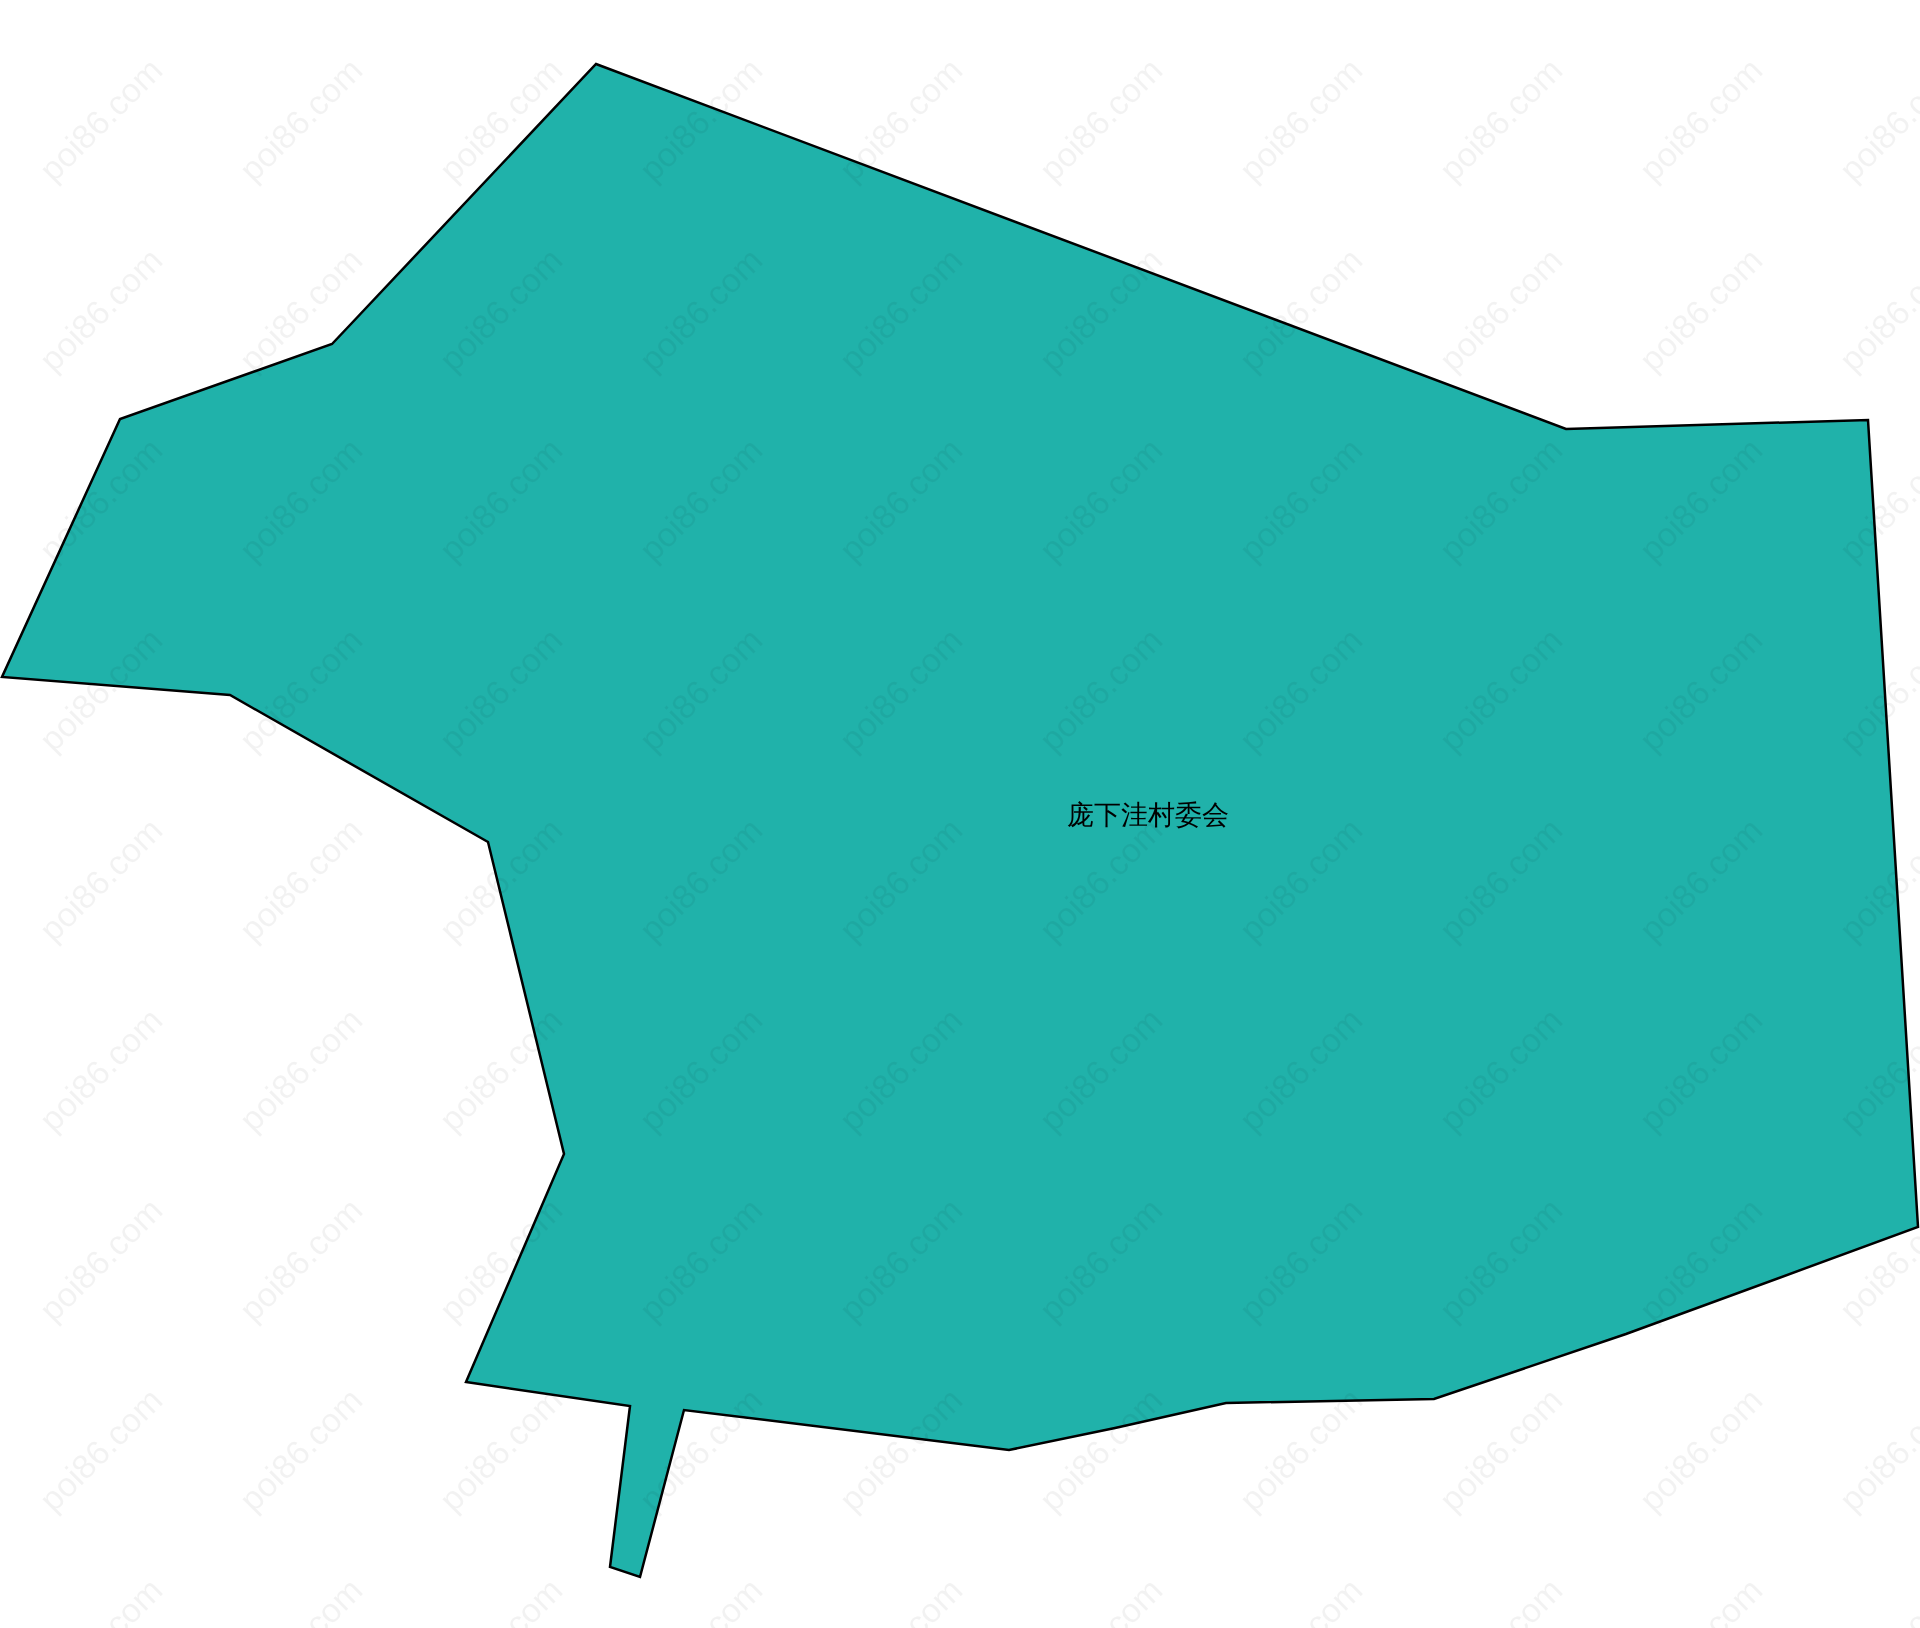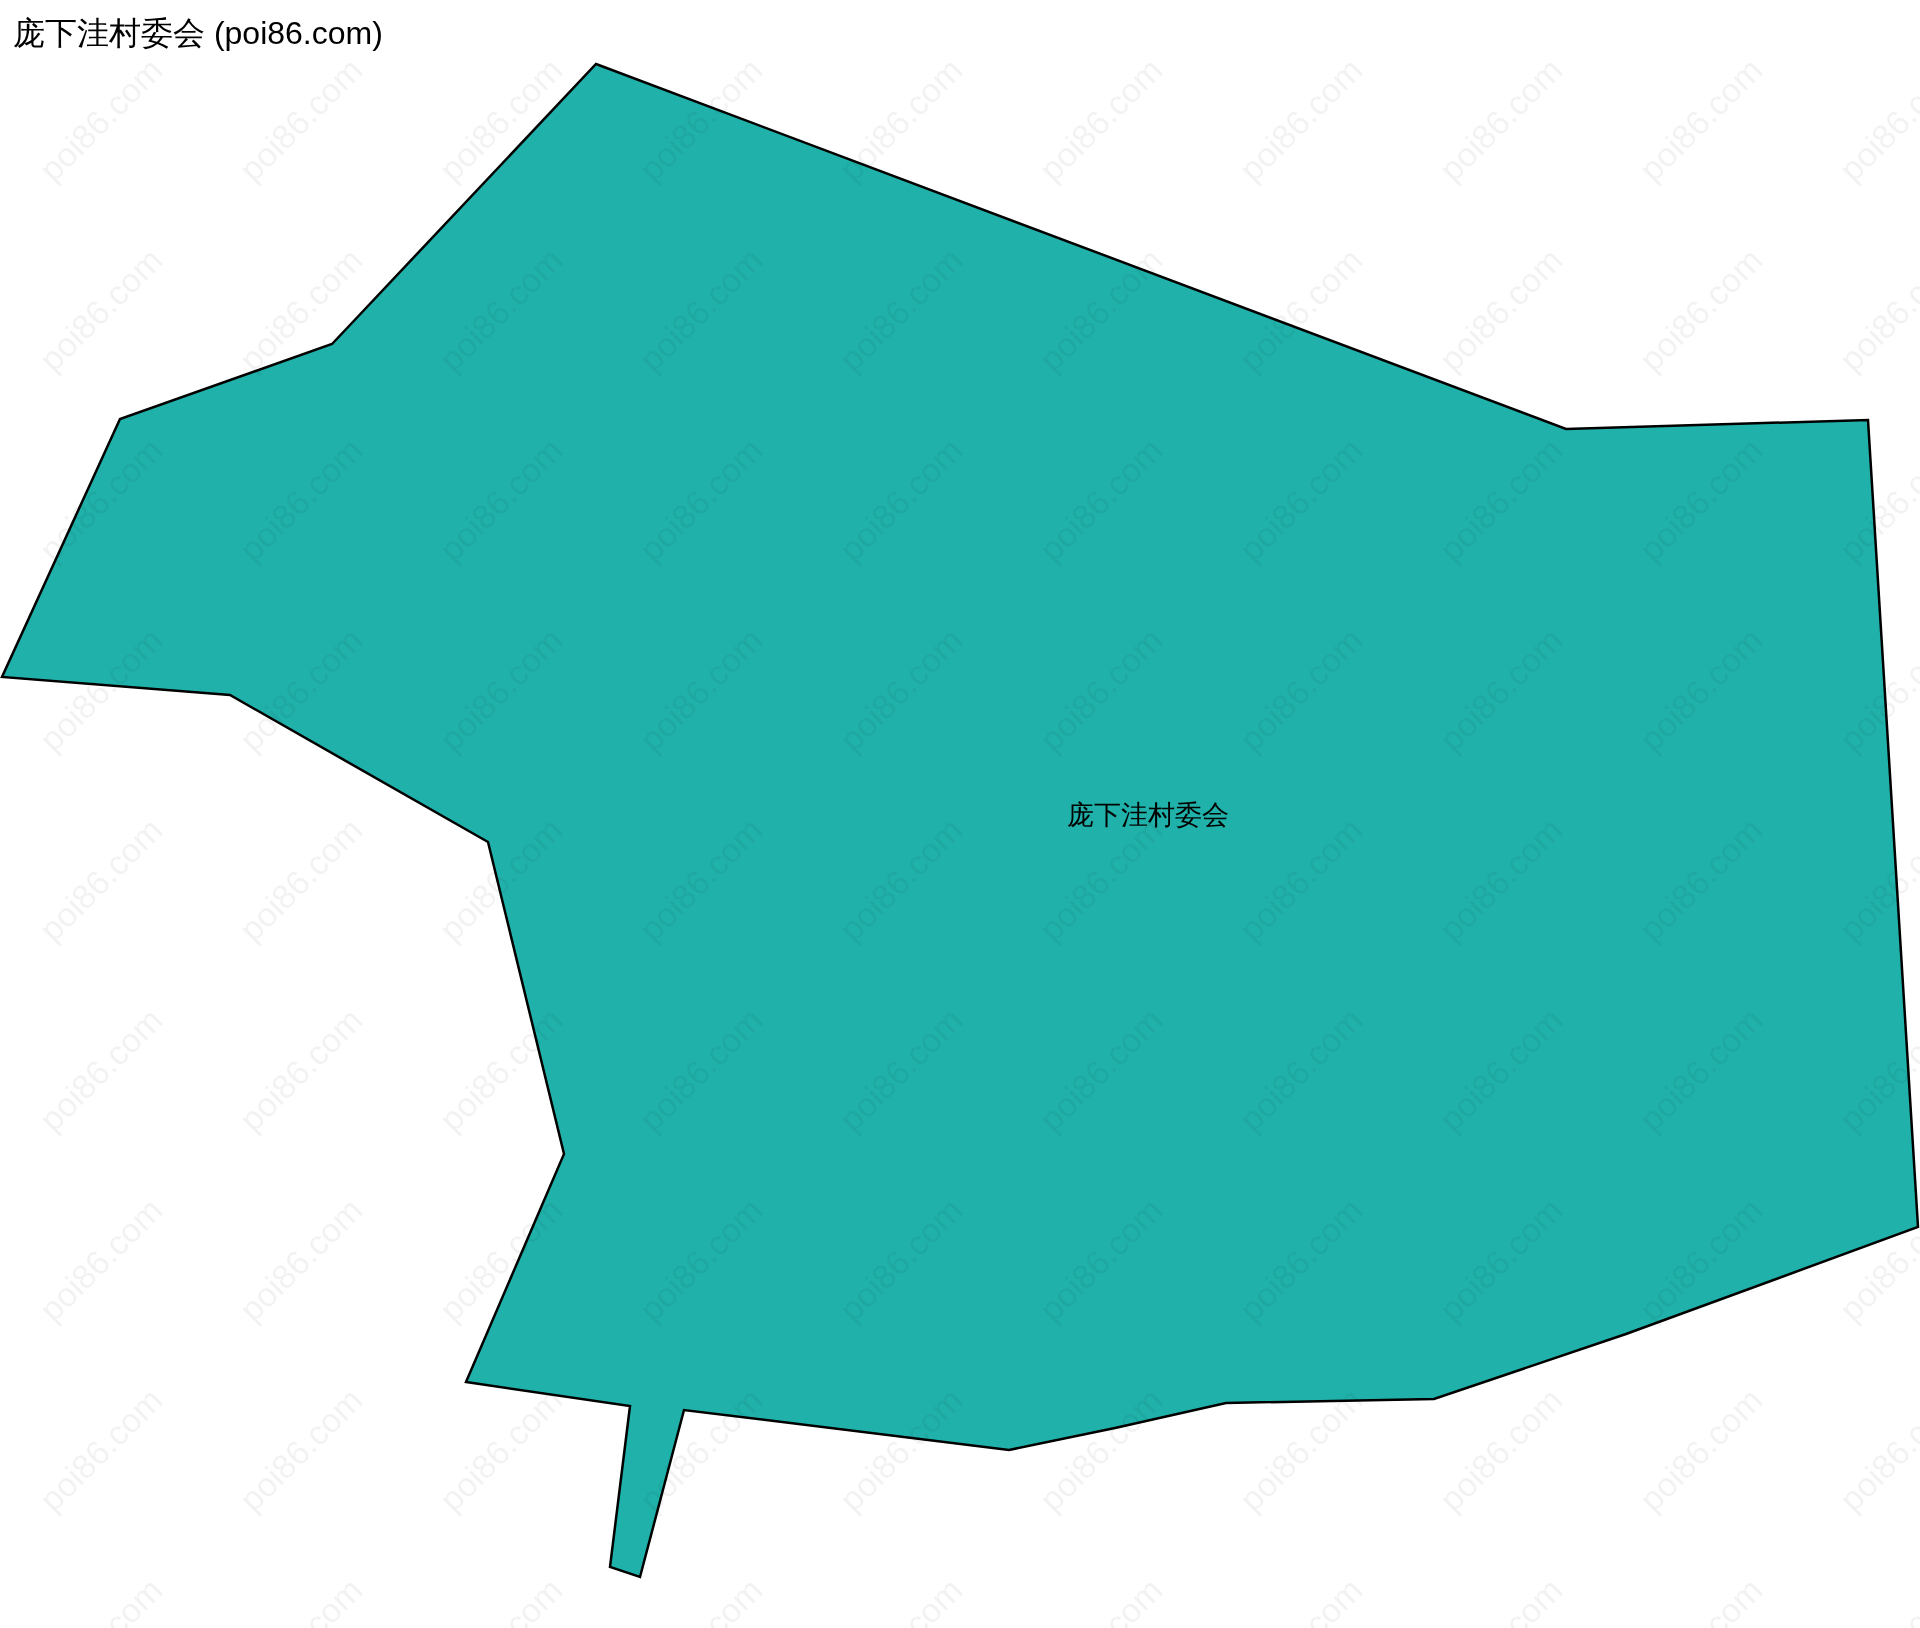--- a/index.html
+++ b/index.html
@@ -154,17 +154,16 @@
       <span class="watermark" style="left: 433px; top: 1683px; color: rgba(0, 0, 0, 0.05); transform: rotate(-45deg);">poi86.com</span>
       <span class="watermark" style="left: 633px; top: 1683px; color: rgba(0, 0, 0, 0.05); transform: rotate(-45deg);">poi86.com</span>
       <span class="watermark" style="left: 833px; top: 1683px; color: rgba(0, 0, 0, 0.05); transform: rotate(-45deg);">poi86.com</span>
       <span class="watermark" style="left: 1033px; top: 1683px; color: rgba(0, 0, 0, 0.05); transform: rotate(-45deg);">poi86.com</span>
       <span class="watermark" style="left: 1233px; top: 1683px; color: rgba(0, 0, 0, 0.05); transform: rotate(-45deg);">poi86.com</span>
       <span class="watermark" style="left: 1433px; top: 1683px; color: rgba(0, 0, 0, 0.05); transform: rotate(-45deg);">poi86.com</span>
       <span class="watermark" style="left: 1633px; top: 1683px; color: rgba(0, 0, 0, 0.05); transform: rotate(-45deg);">poi86.com</span>
       <span class="watermark" style="left: 1833px; top: 1683px; color: rgba(0, 0, 0, 0.05); transform: rotate(-45deg);">poi86.com</span>
     </div>
 
-  <div class="page-title">庞下洼村委会 (poi86.com)</div>
 
   <div class="region-label" id="region-label" style="left: 1148px; top: 815px;">庞下洼村委会</div>
 
 </div>
 
 </body></html>

